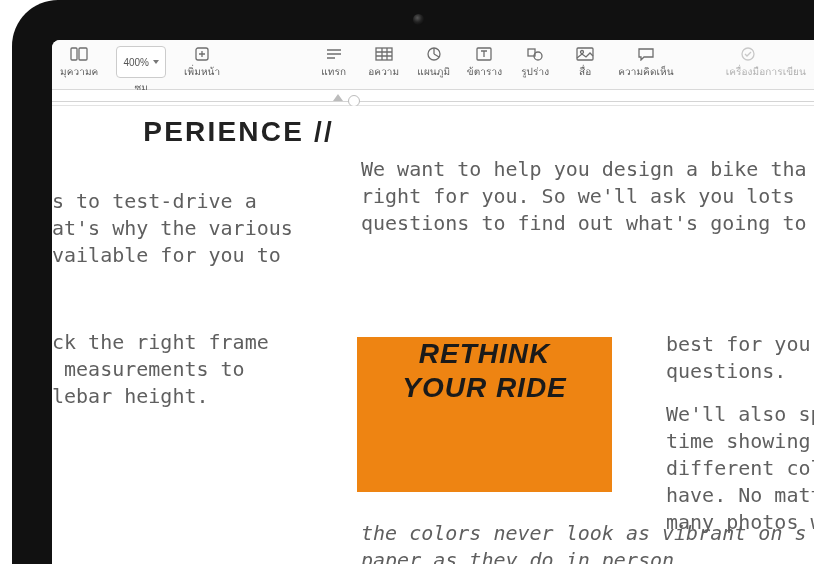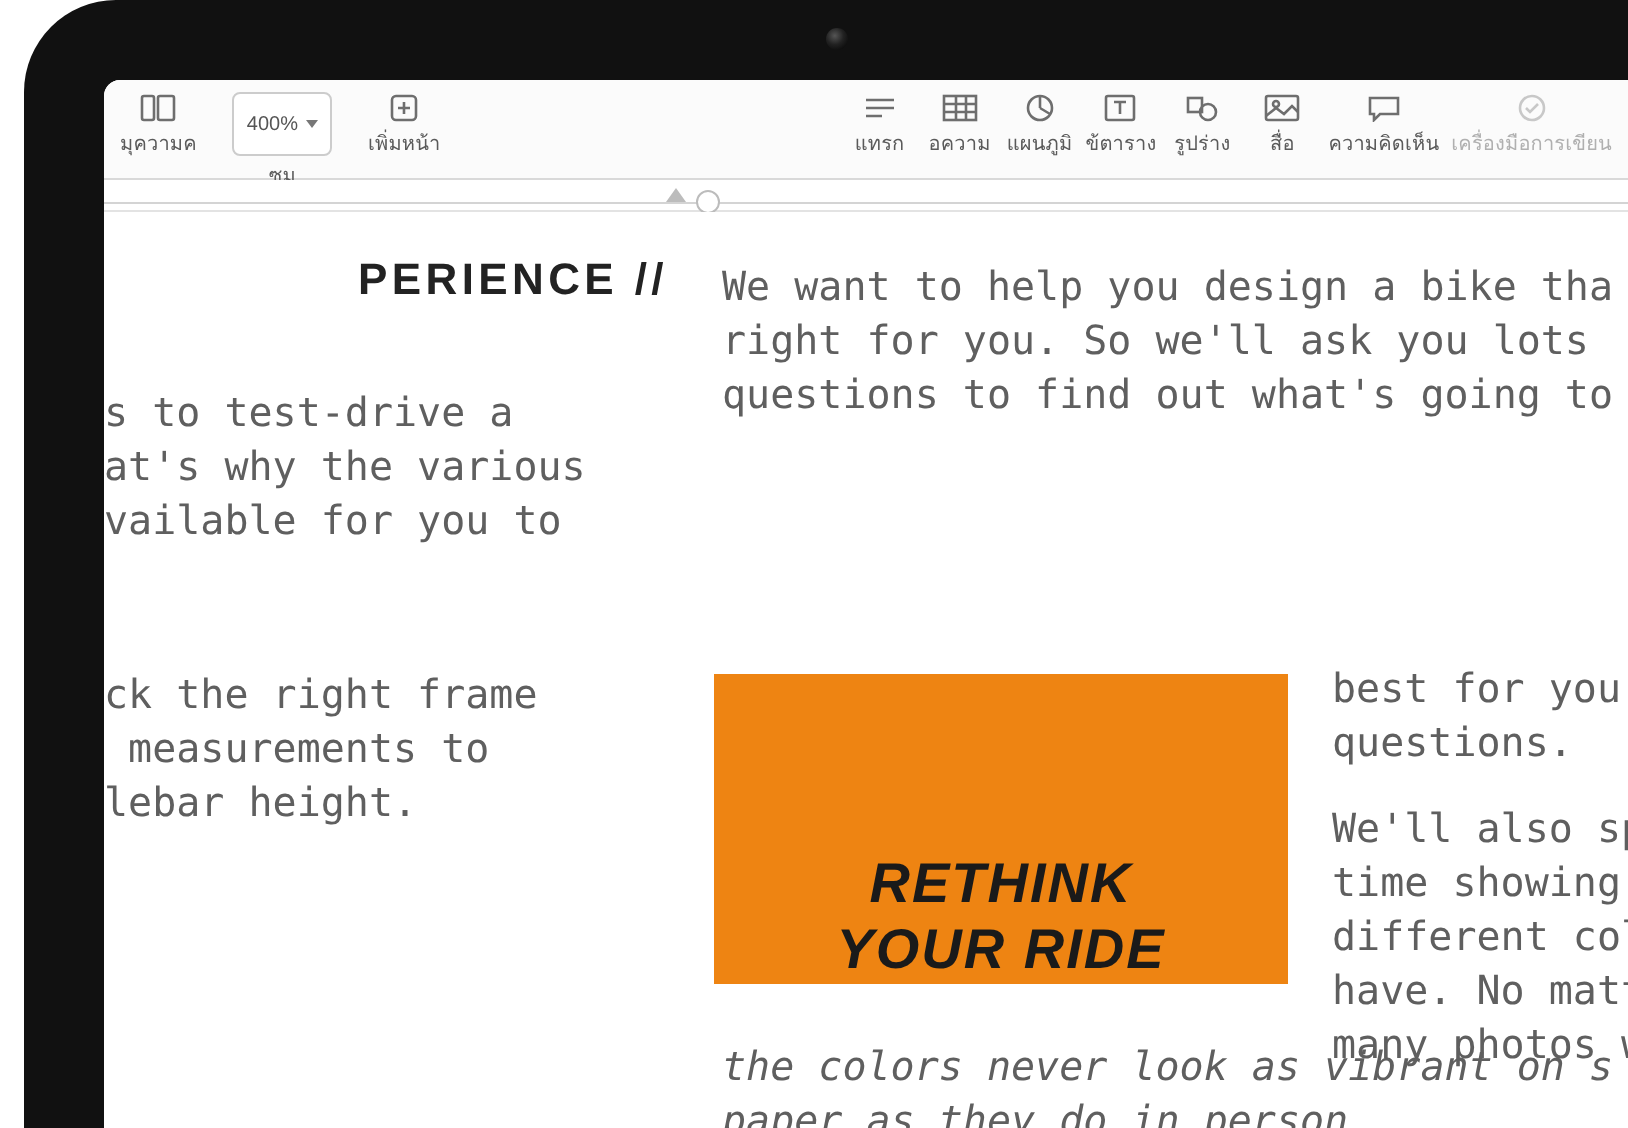--- a/index.html
+++ b/index.html
@@ -40,21 +40,21 @@
   .toolbar {
     display: flex;
     align-items: flex-start;
     height: 50px;
     padding: 6px 8px 0 8px;
     border-bottom: 1px solid #d9d9d9;
     background: #fbfbfb;
     gap: 0;
   }
   .tb-group-left { display: flex; gap: 18px; }
-  .tb-group-right { display: flex; gap: 6px; margin-left: auto; }
+  .tb-group-right { display: flex; gap: 16px; margin-left: auto; }
   .tb-spacer { flex: 1; }
   .tb-item {
     display: flex;
     flex-direction: column;
     align-items: center;
     gap: 2px;
     min-width: 34px;
     cursor: pointer;
   }
   .tb-icon {
@@ -62,21 +62,21 @@
     display: flex; align-items: center; justify-content: center;
     color: #6e6e6e;
   }
   .tb-icon svg { width: 18px; height: 14px; stroke: currentColor; fill: none; stroke-width: 1.3; }
   .tb-label {
     font-size: 10px;
     color: #5a5a5a;
     white-space: nowrap;
     letter-spacing: 0.1px;
   }
-  .tb-label.dim { color: #b0b0b0; }
+  .tb-label.dim { color: #b0b0b0; margin-left: 36px; }
   .zoom-box {
     display: flex;
     align-items: center;
     gap: 4px;
     border: 1px solid #ccc;
     border-radius: 4px;
     padding: 1px 6px;
     height: 32px;
     font-size: 10px;
     color: #555;
@@ -123,50 +123,50 @@
     background: #fff;
     overflow: hidden;
   }
   .col { position: absolute; top: 0; bottom: 0; }
   .col-left  { left: 0; width: 290px; padding-right: 8px; }
   .col-right { left: 305px; right: 0; }
 
   .heading {
     font-family: "Helvetica Neue", Helvetica, Arial, sans-serif;
     font-weight: 700;
-    font-size: 22px;
+    font-size: 28px;
     letter-spacing: 2.2px;
     color: #222;
     text-transform: uppercase;
     white-space: pre;
-    margin-top: 20px;
+    margin-top: 8px;
     line-height: 1.3;
   }
   .col-left .heading { text-align: right; }
   .col-right .heading { padding-left: 4px; }
 
   .body-text {
     font-family: "Andale Mono", "Menlo", "Consolas", monospace;
     font-size: 20px;
     color: #5f5f5f;
     line-height: 1.35;
     white-space: pre;
   }
   .col-left .body-text { }
-  .col-right .body-text { padding-left: 4px; }
+  .col-right .body-text { padding-left: 4px; margin-top: 26px; }
 
   .rethink-box {
     position: absolute;
     left: 305px;
     top: 231px;
-    width: 287px;
+    width: 255px;
     height: 155px;
     background: #ee8412;
     display: flex;
-    align-items: flex-end;
+    align-items: flex-start;
     justify-content: center;
   }
   .rethink-text {
     font-family: "Helvetica Neue", Helvetica, Arial, sans-serif;
     font-weight: 800;
     font-size: 28px;
     letter-spacing: 1px;
     color: #1a1a1a;
     text-align: center;
     line-height: 1.2;

